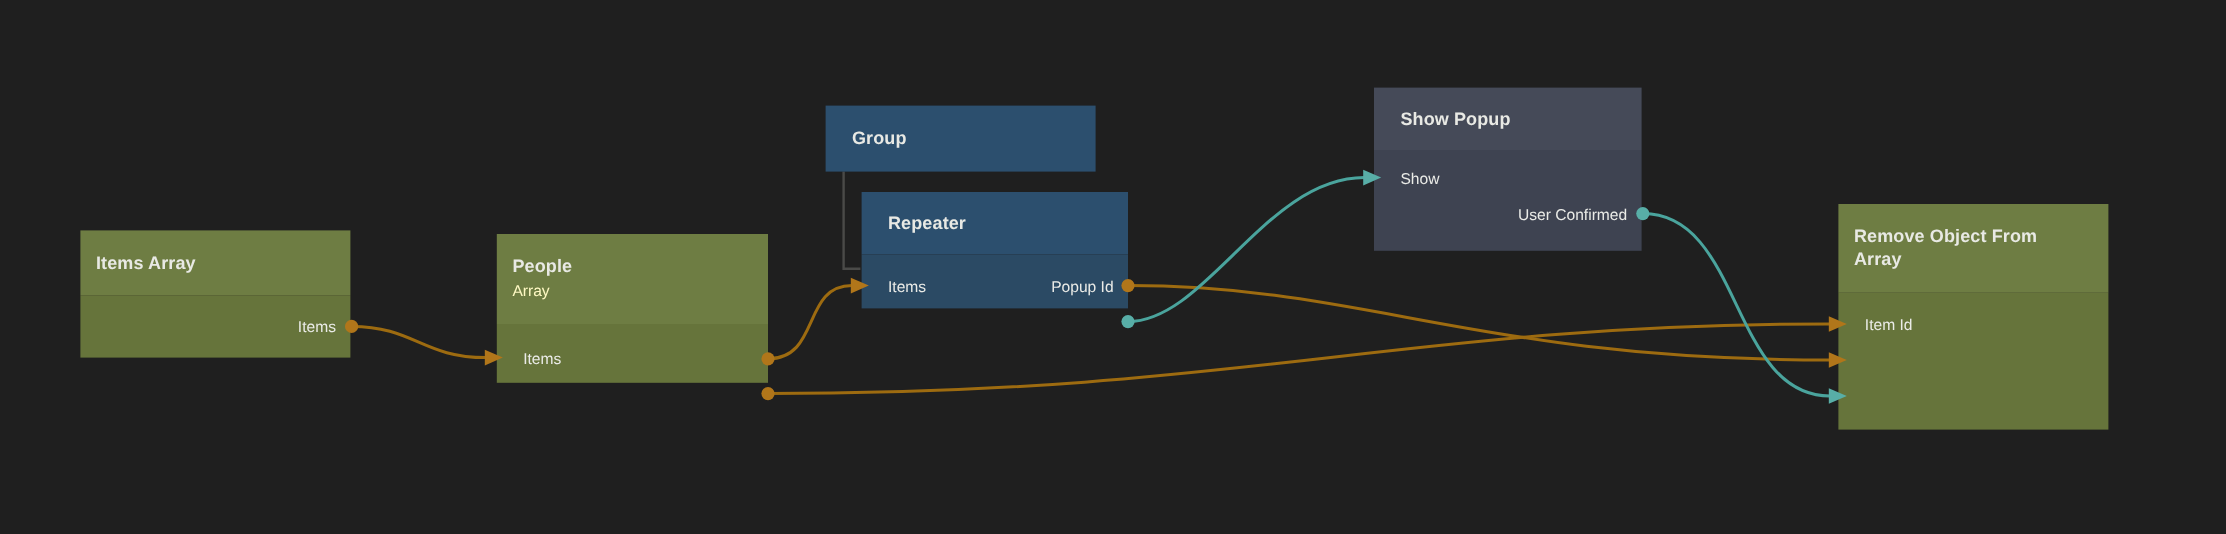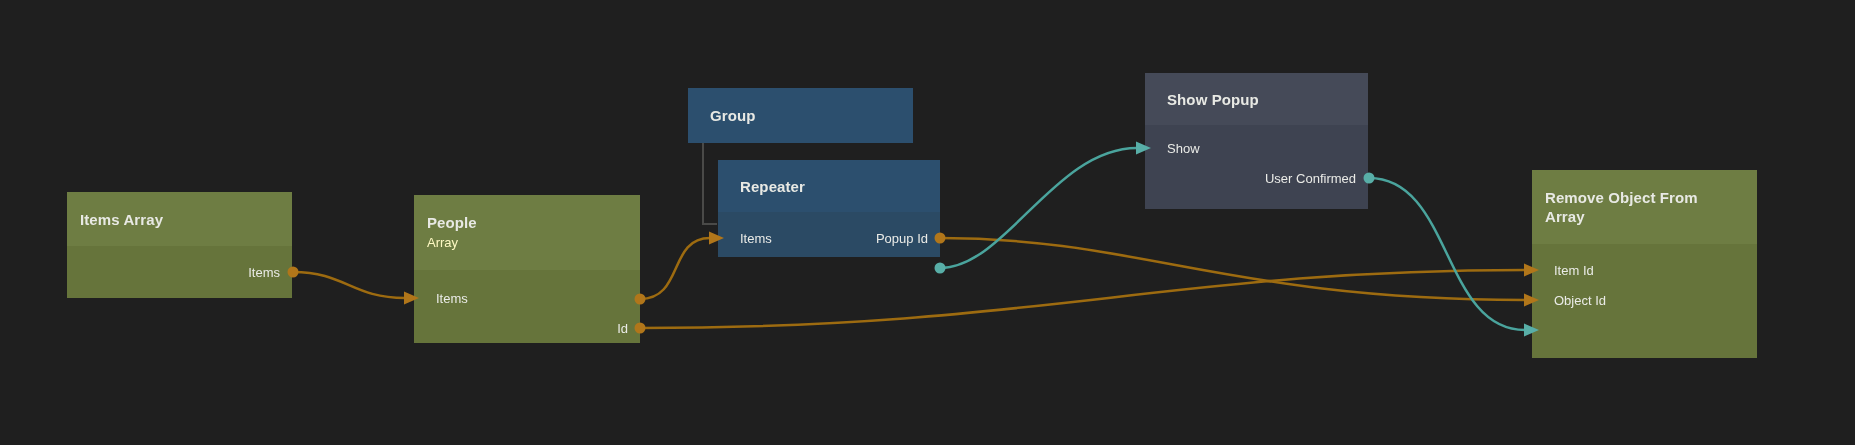--- a/index.html
+++ b/index.html
@@ -59,23 +59,20 @@
 
   <div class="node green" style="left:414px;top:195px;width:226px;height:124px">
     <div class="node-header" style="height:75px">
       <div class="node-title">People</div>
       <div class="node-subtitle">Array</div>
     </div>
     <div class="node-body" style="padding-top:13px">
       <div class="port-row">
         <span class="pl">Items</span>
       </div>
-      <div class="port-row">
-        <span class="pr">Id</span>
-      </div>
     </div>
   </div>
 
   <div class="node blue header-only" style="left:688px;top:88px;width:225px;height:55px">
     <div class="node-header" style="height:55px">
       <div class="node-title">Group</div>
     </div>
   </div>
 
   <div class="node blue" style="left:718px;top:160px;width:222px;height:97px">
@@ -105,23 +102,20 @@
   </div>
 
   <div class="node green" style="left:1532px;top:170px;width:225px;height:188px">
     <div class="node-header" style="height:74px">
       <div class="node-title">Remove Object From Array</div>
     </div>
     <div class="node-body" style="padding-top:11px">
       <div class="port-row">
         <span class="pl">Item Id</span>
       </div>
-      <div class="port-row">
-        <span class="pl">Object Id</span>
-      </div>
     </div>
   </div>
 
   <svg class="layer layer-over" width="1855" height="445">
 
     <path d="M293,272 C345,272 352,298 405,298" fill="none" stroke="#9d6b10" stroke-width="2.5" style="pointer-events:stroke"></path>
     <path d="M640,299 C684,299 668,238 710,238" fill="none" stroke="#9d6b10" stroke-width="2.5" style="pointer-events:stroke"></path>
     <path d="M640,328 C1040,328 1170,270 1525,270" fill="none" stroke="#9d6b10" stroke-width="2.5" style="pointer-events:stroke"></path>
     <path d="M940,238 C1140,238 1230,300 1525,300" fill="none" stroke="#9d6b10" stroke-width="2.5" style="pointer-events:stroke"></path>
 

